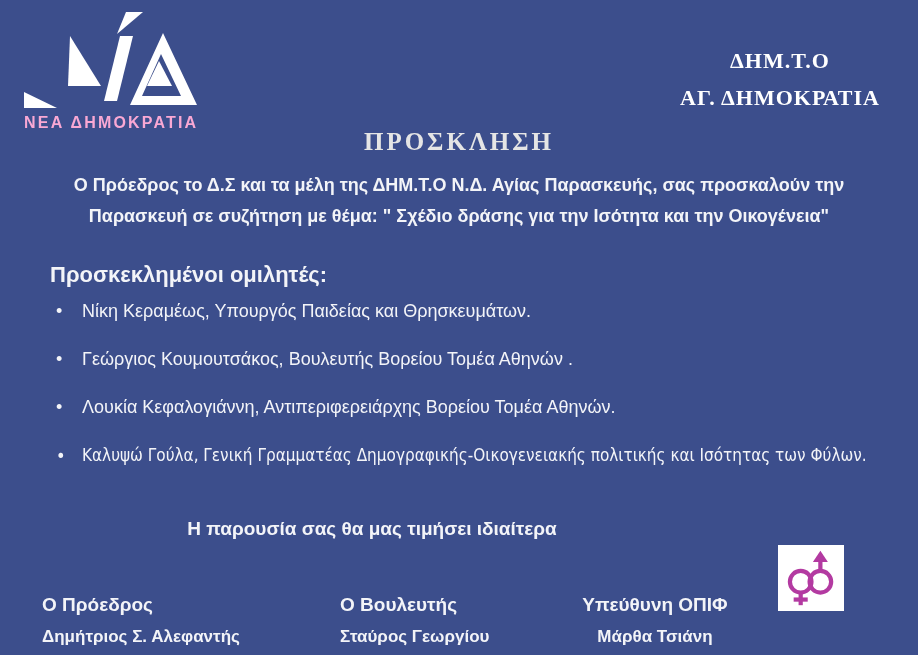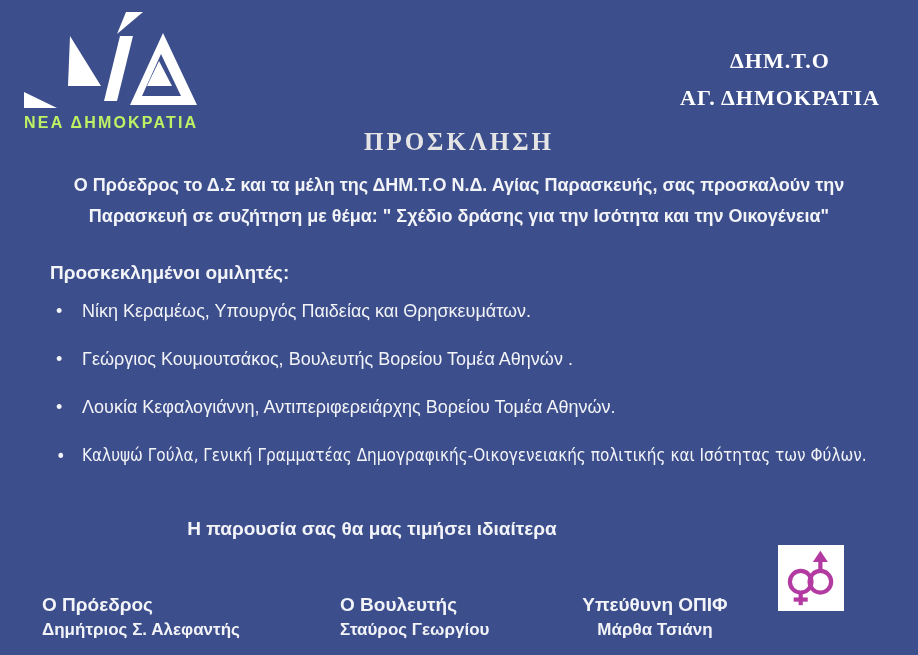--- a/index.html
+++ b/index.html
@@ -11,21 +11,21 @@
     position:relative;
     overflow:hidden;
   }
   .abs{position:absolute;}
 
   
   .logo-block{left:4px;top:8px;width:210px;}
   .logo-mark{display:block;}
   .logo-text{
     margin:4px 0 0 20px;
-    font-size:16px;font-weight:bold;color:#bef264;
+    font-size:16px;font-weight:bold;color:#f9a8d4;
     letter-spacing:2.2px;white-space:nowrap;
   }
 
   
   .org-block{
     left:655px;top:42px;width:250px;
     text-align:center;
     font-family:"Liberation Serif",serif;
     font-weight:bold;font-size:22px;line-height:37px;
     letter-spacing:1px;color:#ffffff;
@@ -39,21 +39,21 @@
   }
 
   
   .intro{
     top:170px;left:20px;width:878px;
     text-align:center;font-weight:bold;font-size:18px;line-height:31px;
   }
 
   .speakers-heading{
     top:262px;left:50px;
-    font-weight:bold;font-size:19px;
+    font-weight:bold;font-size:22px;
   }
 
   ul.speakers{
     top:298px;left:56px;width:840px;
     list-style:none;margin:0;padding:0;
   }
   ul.speakers li{
     position:relative;
     padding-left:26px;
     margin-bottom:21px;
@@ -70,21 +70,21 @@
     font-size:17px;
   }
 
   .closing{
     top:518px;left:0;width:744px;text-align:center;
     font-weight:bold;font-size:19px;
   }
 
   .sig{font-weight:bold;}
   .sig .sig-title{font-size:19px;margin-top:28px;}
-  .sig .sig-name{font-size:17px;margin-top:4px;}
+  .sig .sig-name{font-size:17px;margin-top:11px;}
   .sig1{left:42px;top:566px;}
   .sig2{left:340px;top:566px;}
   .sig3{left:570px;top:566px;width:170px;text-align:center;}
 
   .gender-box{
     left:778px;top:545px;width:66px;height:66px;
     background:#FFFFFF;
     display:flex;align-items:center;justify-content:center;
   }
 </style>

